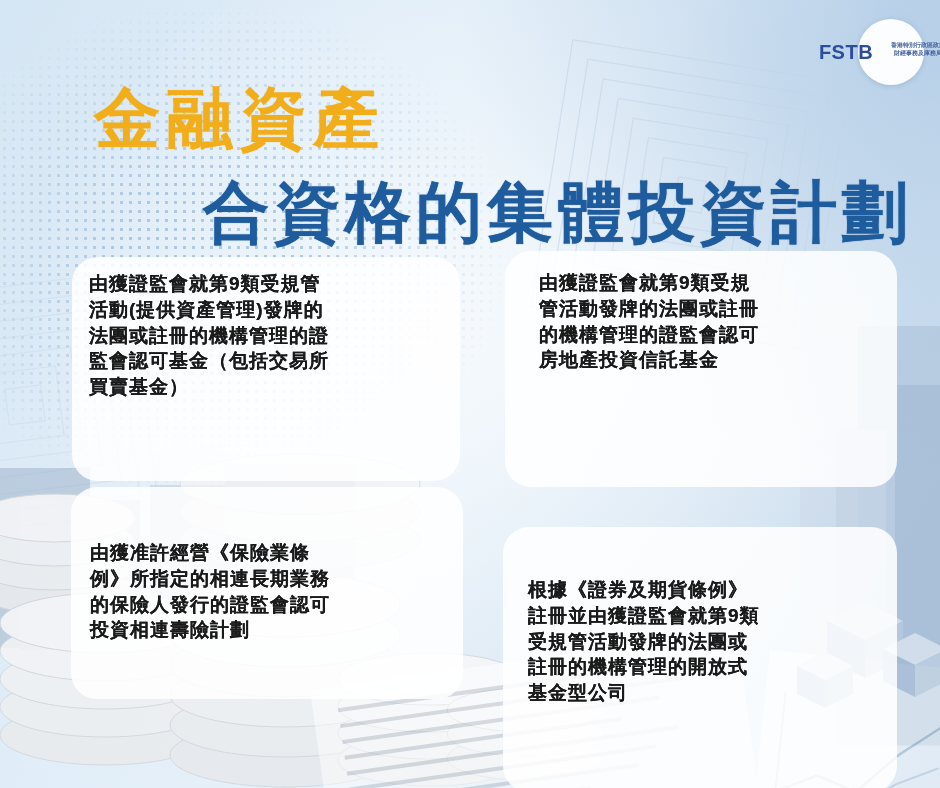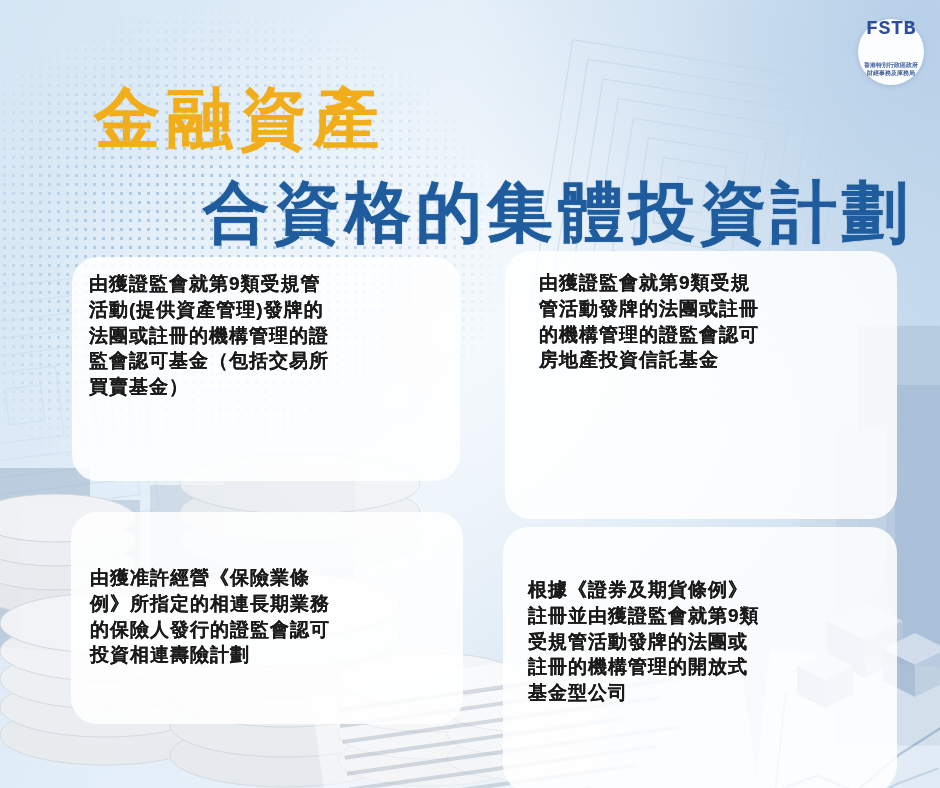--- a/index.html
+++ b/index.html
@@ -30,24 +30,23 @@
   }
   .bg-art { position: absolute; left: 0; top: 0; }
 
   .logo {
     position: absolute;
     left: 858px; top: 19px;
     width: 66px; height: 66px;
     border-radius: 50%;
     background: rgba(255,255,255,0.94);
     box-shadow: 0 1px 5px rgba(90,125,165,0.30);
-    display: flex; flex-direction: column;
-    align-items: center; justify-content: space-between;
+    display: flex; 
+    align-items: center; justify-content: center;
     text-align: center;
-    font-family: Liberation Mono, monospace;
   }
   .logo-acr {
     font-size: 20px; font-weight: bold;
     color: var(--logo-blue, #2B4D9B);
     letter-spacing: 0.5px; line-height: 1;
   }
   .logo-cn-wrap { transform: scale(0.60); transform-origin: 50% 20%; }
   .logo-cn {
     font-size: 10px; line-height: 1.25; white-space: nowrap;
     color: #45619d; font-weight: bold;
@@ -82,22 +81,22 @@
     margin: 0;
     white-space: pre-line;
     font-weight: 800;
     color: var(--card-text, #1A1A1A);
     font-size: 19px;
     line-height: 1.36;
     letter-spacing: 1px;
     text-shadow: 0 0 0.5px var(--card-text, #1A1A1A);
   }
   .card1 { left: 72px;  top: 257px; width: 388px; height: 224px; padding: 14px 10px 0 17px; }
-  .card2 { left: 505px; top: 251px; width: 392px; height: 268px; padding: 19px 10px 0 34px; }
-  .card3 { left: 71px;  top: 512px; width: 392px; height: 212px; padding: 53px 8px 0 19px; }
+  .card2 { left: 505px; top: 251px; width: 392px; height: 236px; padding: 19px 10px 0 34px; }
+  .card3 { left: 71px;  top: 487px; width: 392px; height: 212px; padding: 53px 8px 0 19px; }
   .card4 { left: 503px; top: 487px; width: 394px; height: 265px; padding: 50px 8px 16px 25px; margin-top: 40px; }
 </style>
 </head>
 <body>
 
 <div class="stage">
 
   <div class="dots"></div>
 
   <svg class="bg-art" width="940" height="788" viewBox="0 0 940 788" aria-hidden="true">

